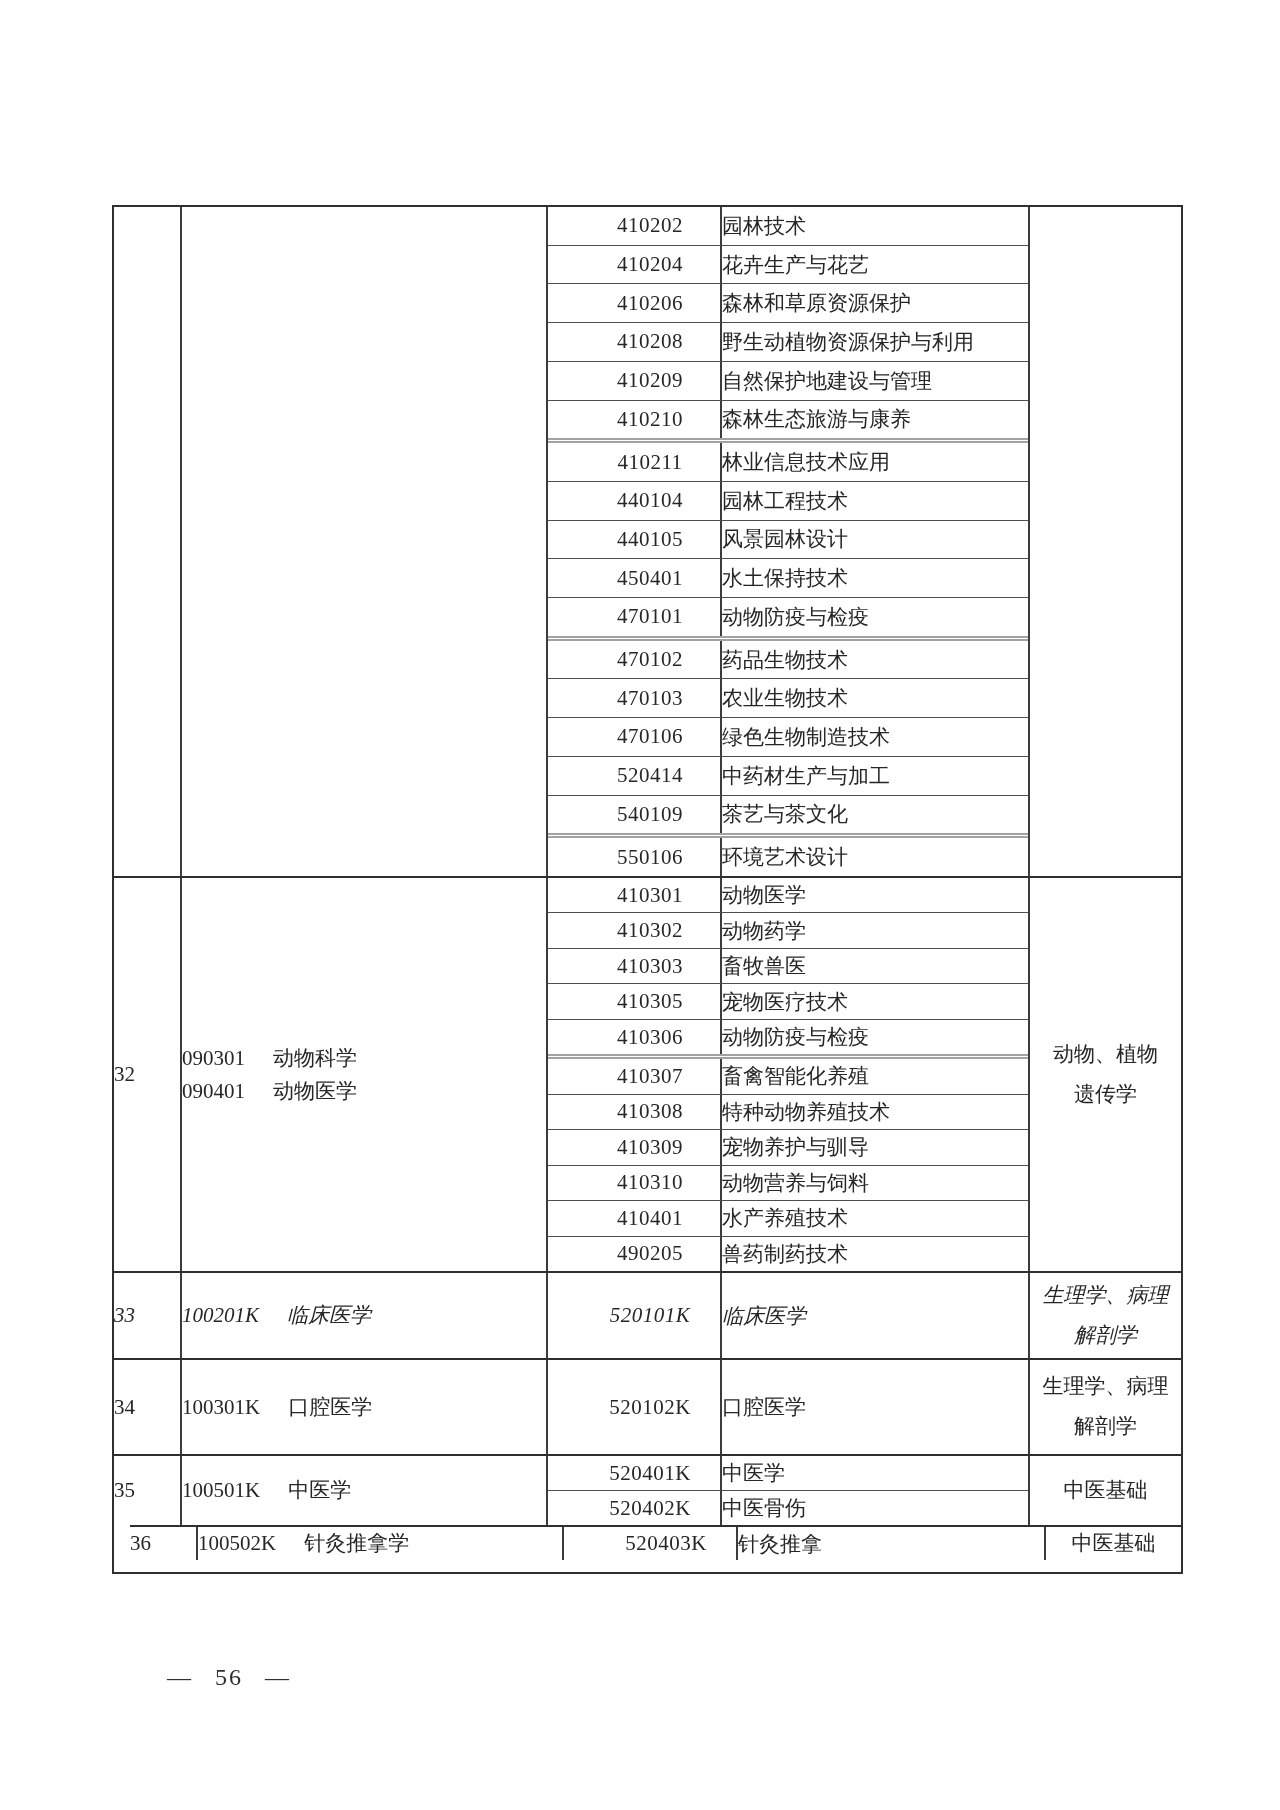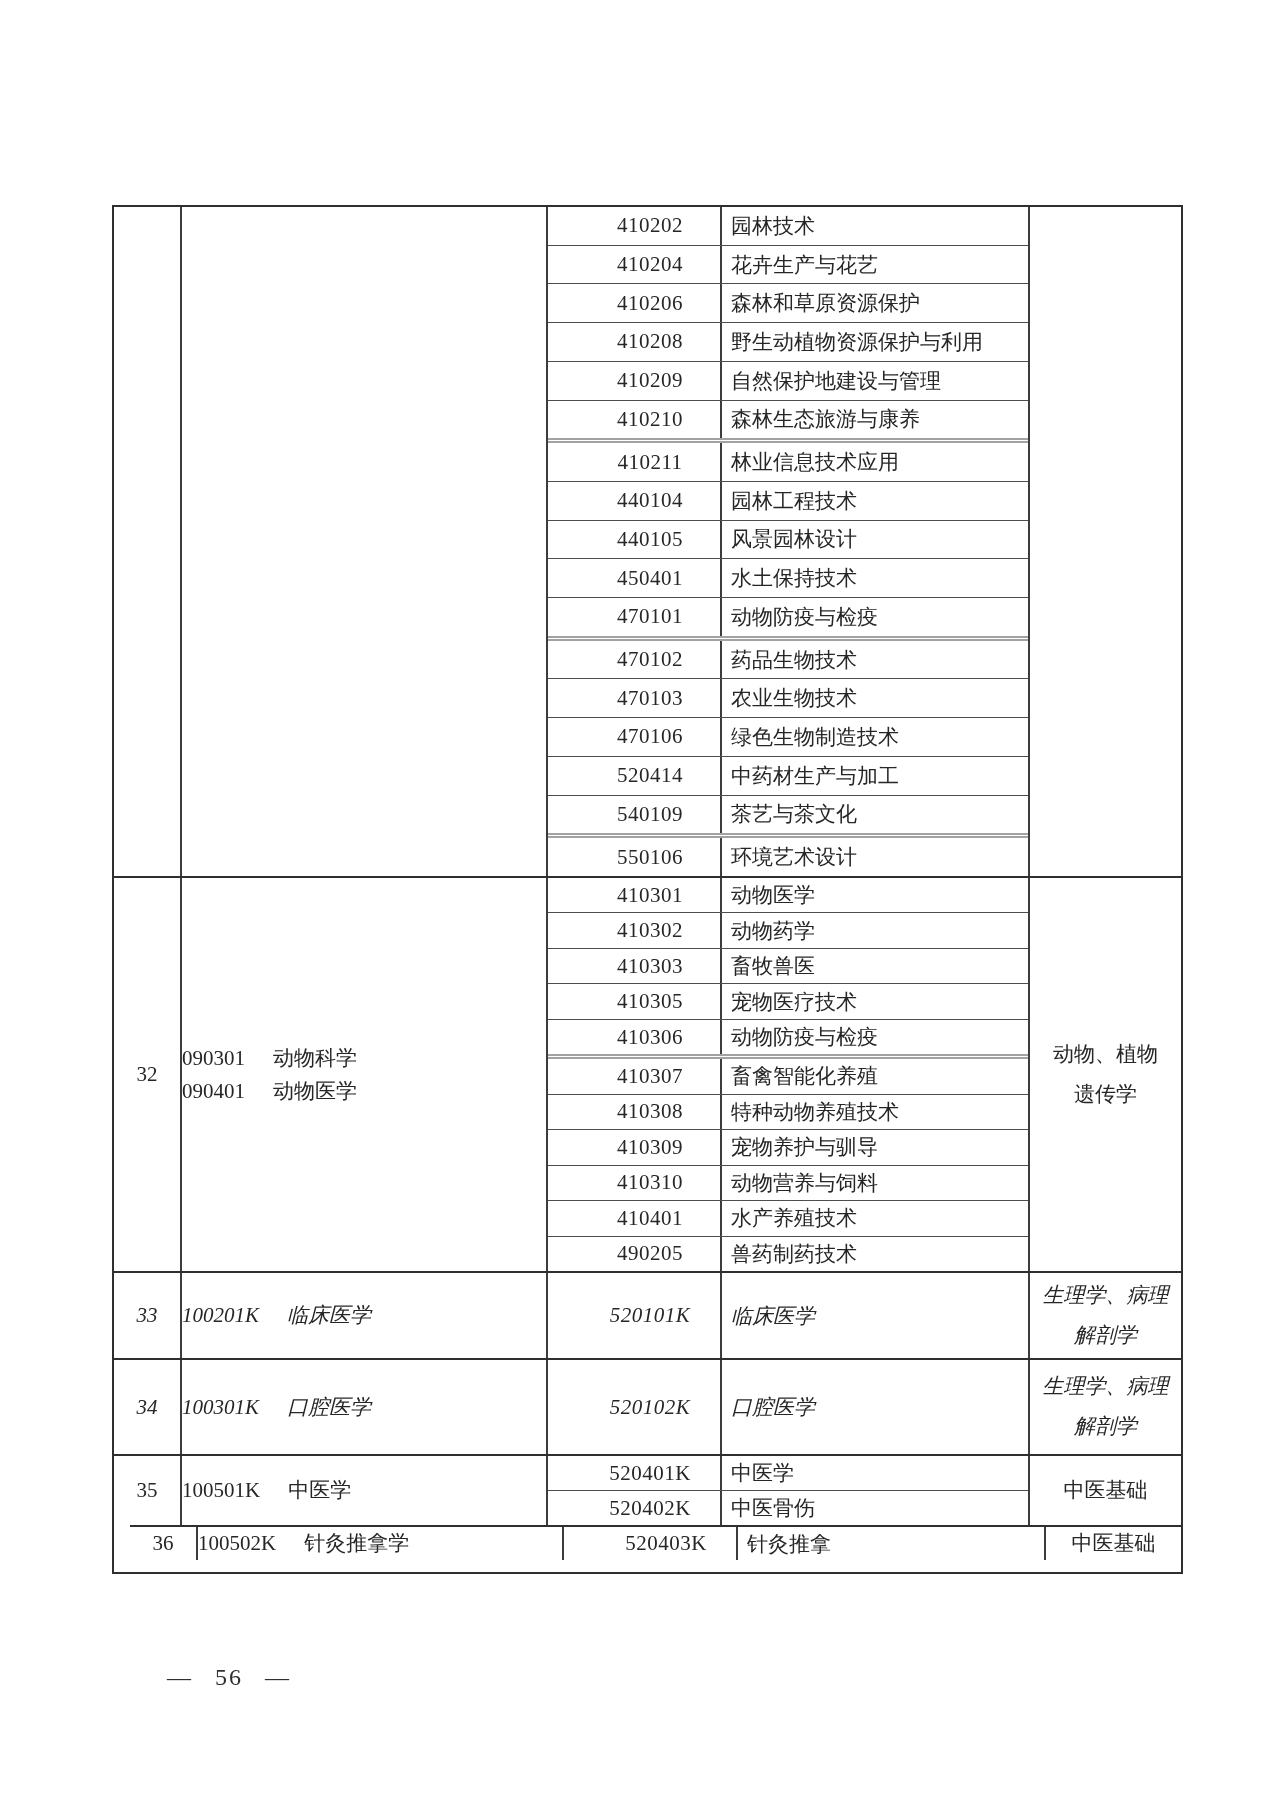--- a/index.html
+++ b/index.html
@@ -2,36 +2,36 @@
 <html><head>
 <meta charset="utf-8">
 <style>
   html,body{margin:0;padding:0;background:#ffffff;}
   .page{position:relative;width:1280px;height:1810px;background:#fff;overflow:hidden;
         font-family:"Liberation Serif","DejaVu Serif",serif;color:#262626;font-size:21px;}
   .table{position:absolute;left:112px;top:205px;width:1071px;height:1369px;
          box-sizing:border-box;border:2px solid #2f2f2f;display:flex;flex-direction:column;background:#fff;}
   .band{display:flex;box-sizing:border-box;flex:0 0 auto;}
   .band + .band{border-top:2px solid #2f2f2f;}
-  .b0{height:669px;} .b1{height:395px;} .b2{height:87px;font-style:italic;} .b3{height:96px;font-style:italic;} .b4{height:71px;} .b5{height:35px;margin-left:16px;}
+  .b0{height:669px;} .b1{height:395px;} .b2{height:87px;font-style:italic;} .b3{height:96px;} .b4{height:71px;} .b5{height:35px;margin-left:16px;}
   .c-num{width:68px;box-sizing:border-box;border-right:2px solid #3c3c3c;
-         display:flex;align-items:center;justify-content:center;}
+         display:flex;align-items:center;justify-content:flex-start;}
   .c-major{width:366px;box-sizing:border-box;border-right:2px solid #3c3c3c;
            display:flex;flex-direction:column;justify-content:center;padding-left:0;line-height:1.55;}
   .major-line{white-space:nowrap;}
   .mname{margin-left:28px;}
   .mid{width:482px;box-sizing:border-box;border-right:2px solid #3c3c3c;display:flex;flex-direction:column;}
   .subrow{flex:1 1 0;display:flex;box-sizing:border-box;border-bottom:1px solid #4e4e4e;min-height:0;}
   .subrow:last-child{border-bottom:none;}
   
   .b0 .subrow:nth-child(6),.b0 .subrow:nth-child(11),.b0 .subrow:nth-child(16),
   .b1 .subrow:nth-child(5){border-bottom:5px double #a2a2a2;}
   .c-code{width:174px;box-sizing:border-box;border-right:2px solid #3c3c3c;
           display:flex;align-items:center;justify-content:center;letter-spacing:0.5px;padding-left:32px;}
-  .c-name{flex:1;display:flex;align-items:center;padding-left:9px;}
+  .c-name{flex:1;display:flex;align-items:center;}
   .c-subject{flex:1;display:flex;flex-direction:column;justify-content:center;align-items:center;
              text-align:center;line-height:1.9;padding:0 8px;}
   .pageno{position:absolute;left:167px;top:1664px;font-size:24px;color:#303030;
           letter-spacing:2px;word-spacing:14px;white-space:nowrap;}
 </style>
 </head>
 <body>
 
 <div class="page">
   <div class="table">

